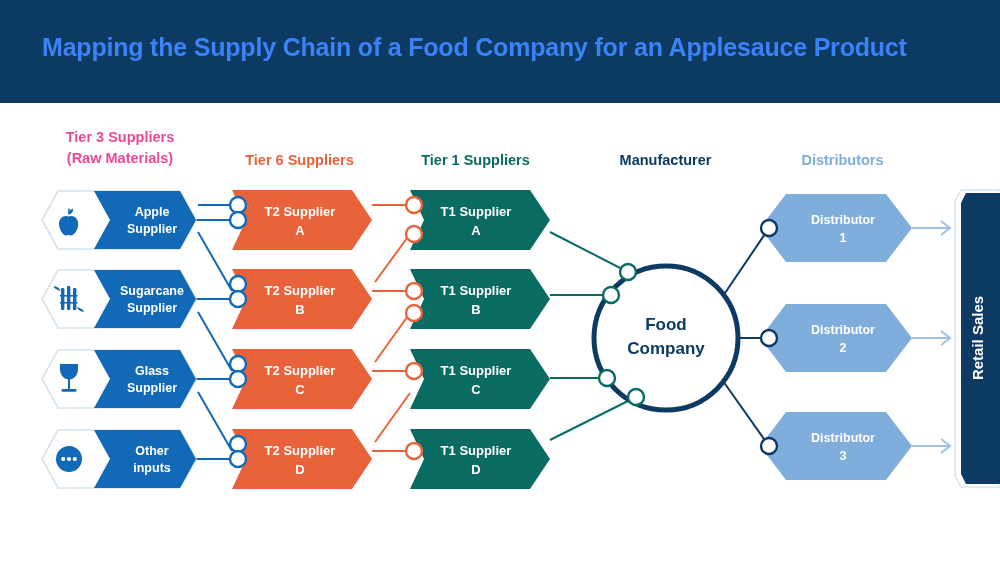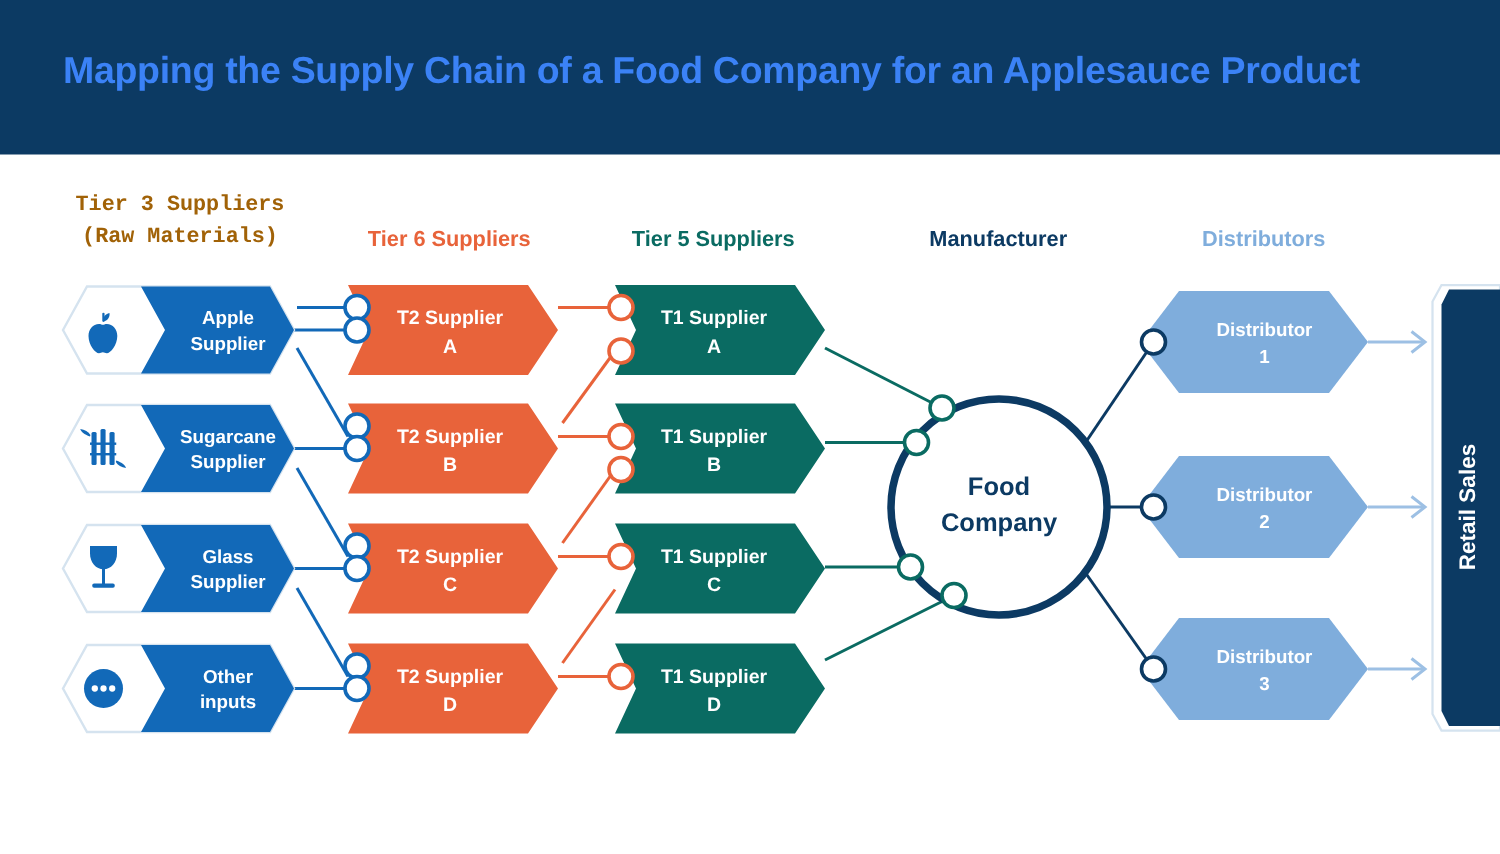--- a/index.html
+++ b/index.html
@@ -47,24 +47,24 @@
   .retail-label{ font-size:15px; font-weight:bold; fill:#ffffff; text-anchor:middle; }
 </style>
 </head>
 <body>
 
 <div id="stage">
 
   <div class="header-bar"></div>
   <div class="header-title">Mapping the Supply Chain of a Food Company for an Applesauce Product</div>
 
-  <div class="col-head" style="left:45px;  top:127px; width:150px; color:#a16207;font-family:Liberation Mono, monospace;">Tier 3 Suppliers
+  <div class="col-head" style="left:45px;  top:127px; width:150px; color:#ec4899;">Tier 3 Suppliers
 (Raw Materials)</div>
   <div class="col-head" style="left:222px; top:150px; width:155px; color:#e8633a;">Tier 6 Suppliers</div>
-  <div class="col-head" style="left:398px; top:150px; width:155px; color:#0a6b62;">Tier 5 Suppliers</div>
+  <div class="col-head" style="left:398px; top:150px; width:155px; color:#0a6b62;">Tier 1 Suppliers</div>
   <div class="col-head" style="left:588px; top:150px; width:155px; color:#0c3a63;">Manufacturer</div>
   <div class="col-head" style="left:765px; top:150px; width:155px; color:#7faddc;">Distributors</div>
 
   <svg class="layer links" viewBox="0 0 1000 569">
 
     <g stroke="#1269b8" stroke-width="2" fill="none">
       <path d="M195,220 L232,220"></path>
       <path d="M198,232 L232,291"></path>
       <path d="M195,299 L232,299"></path>
       <path d="M198,312 L232,371"></path>

